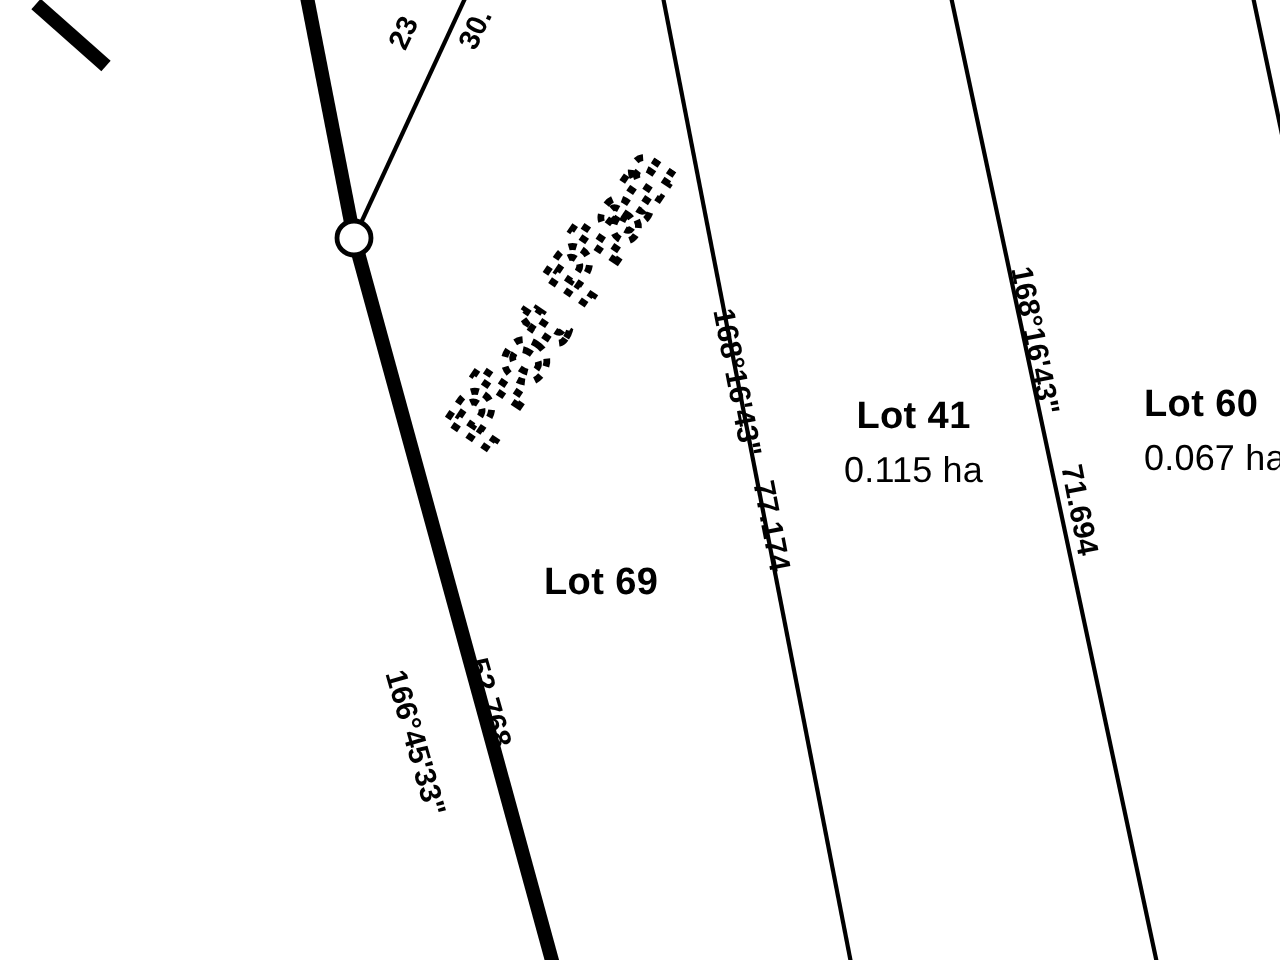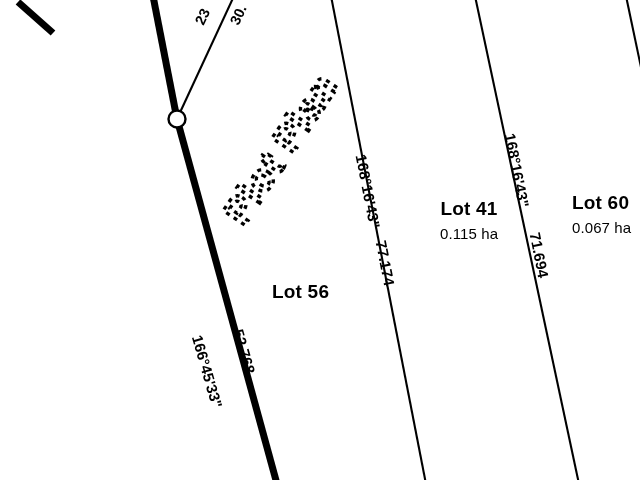--- a/index.html
+++ b/index.html
@@ -33,21 +33,21 @@
     color: #000000;
   }
   .lot-name {
     display: block;
     font-size: 19px;
     font-weight: bold;
     letter-spacing: 0.2px;
   }
   .lot-area {
     display: block;
-    font-size: 15px;
+    font-size: 18px;
     font-weight: normal;
     margin-top: 5px;
     letter-spacing: 0.1px;
   }
   
   .dim {
     position: absolute;
     white-space: nowrap;
     font-size: 15px;
     font-weight: bold;
@@ -114,24 +114,24 @@
   <div class="dim" style="left:197px; top:327px; transform: rotate(74deg);">166°45'33"</div>
   <div class="dim" style="left:238px; top:321px; transform: rotate(74deg);">52.768</div>
 
   <div class="dim" style="left:361px; top:146px; transform: rotate(79deg);">168°16'43"</div>
   <div class="dim" style="left:381px; top:232px; transform: rotate(79deg);">77.174</div>
 
   <div class="dim" style="left:510px; top:125px; transform: rotate(79deg);">168°16'43"</div>
   <div class="dim" style="left:535px; top:224px; transform: rotate(79deg);">71.694</div>
 
   <div class="lot-block" style="left:272px; top:281px;">
-    <span class="lot-name">Lot 56</span>
+    <span class="lot-name">Lot 69</span>
   </div>
 
-  <div class="lot-block" style="left:440px; top:198px;">
+  <div class="lot-block" style="left:422px; top:198px;">
     <span class="lot-name">Lot 41</span>
     <span class="lot-area">0.115 ha</span>
   </div>
 
   <div class="lot-block" style="left:572px; top:192px; text-align:left;">
     <span class="lot-name">Lot 60</span>
     <span class="lot-area">0.067 ha</span>
   </div>
 
 </div>

